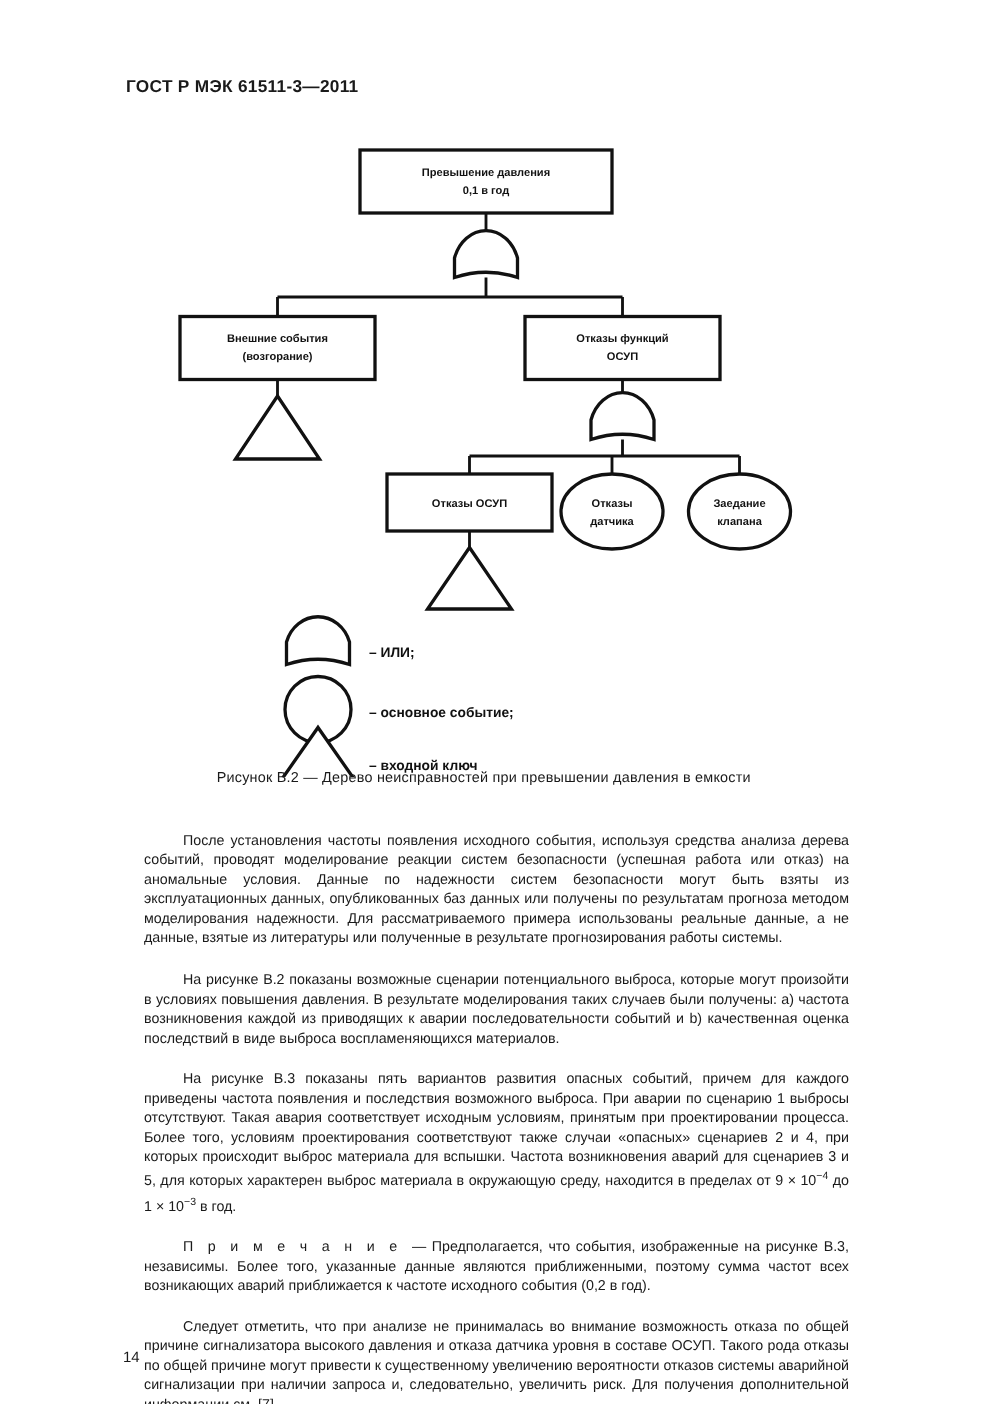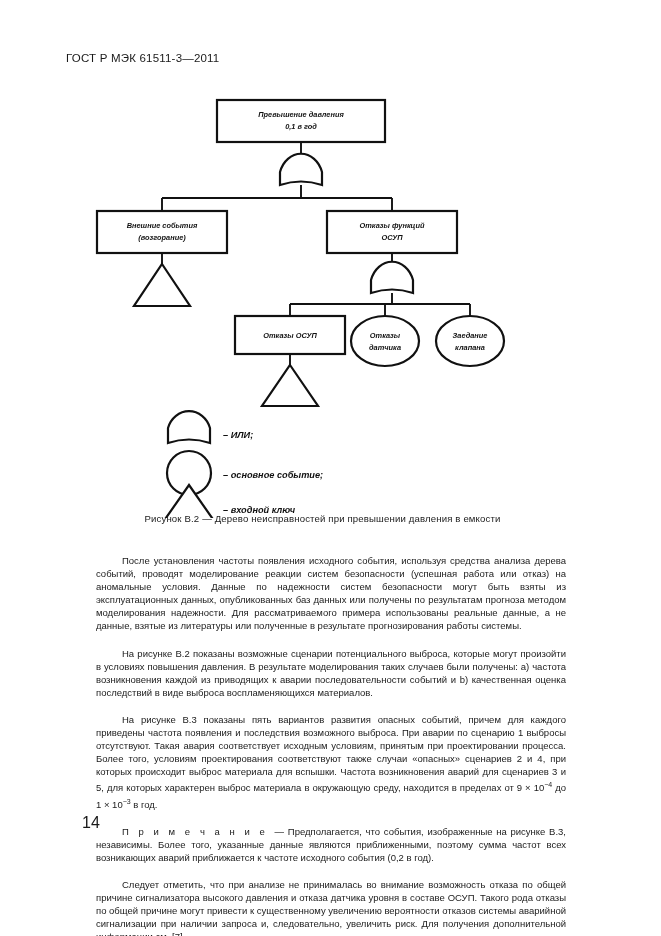--- a/index.html
+++ b/index.html
@@ -18,35 +18,34 @@
 
   .page {
     position: absolute;
     inset: 0;
   }
 
   
   .doc-header {
     position: absolute;
     top: 52px;
-    left: 66px;
+    left: 84px;
     font-size: 11.5px;
-    font-weight: normal;
+    font-weight: bold;
     letter-spacing: 0.2px;
     white-space: nowrap;
   }
 
   
   .diagram {
     position: absolute;
     top: 88px;
-    left: 72px;
+    left: 95px;
     width: 500px;
     height: 430px;
-    font-style: italic;
   }
   .diagram svg { display: block; }
 
   .node-text {
     font-family: "Liberation Sans", sans-serif;
     font-size: 7.4px;
     font-weight: bold;
     text-anchor: middle;
     fill: #111111;
   }
@@ -103,23 +102,23 @@
     letter-spacing: 3px;
   }
   sup {
     font-size: 7px;
     vertical-align: 4px;
   }
 
   
   .page-number {
     position: absolute;
-    top: 814px;
+    top: 900px;
     left: 82px;
-    font-size: 16px;
+    font-size: 10px;
   }
 </style>
 </head>
 <body>
 
 <div class="page">
 
   <div class="doc-header">ГОСТ Р МЭК 61511-3—2011</div>
 
   <div class="diagram">

